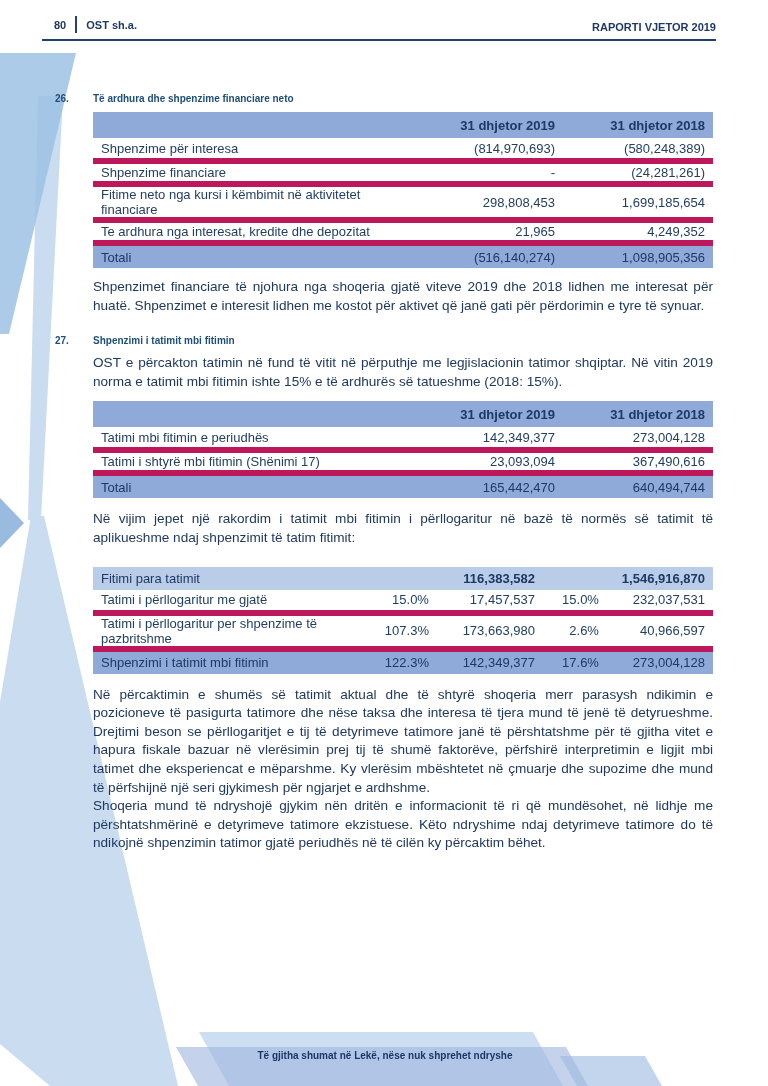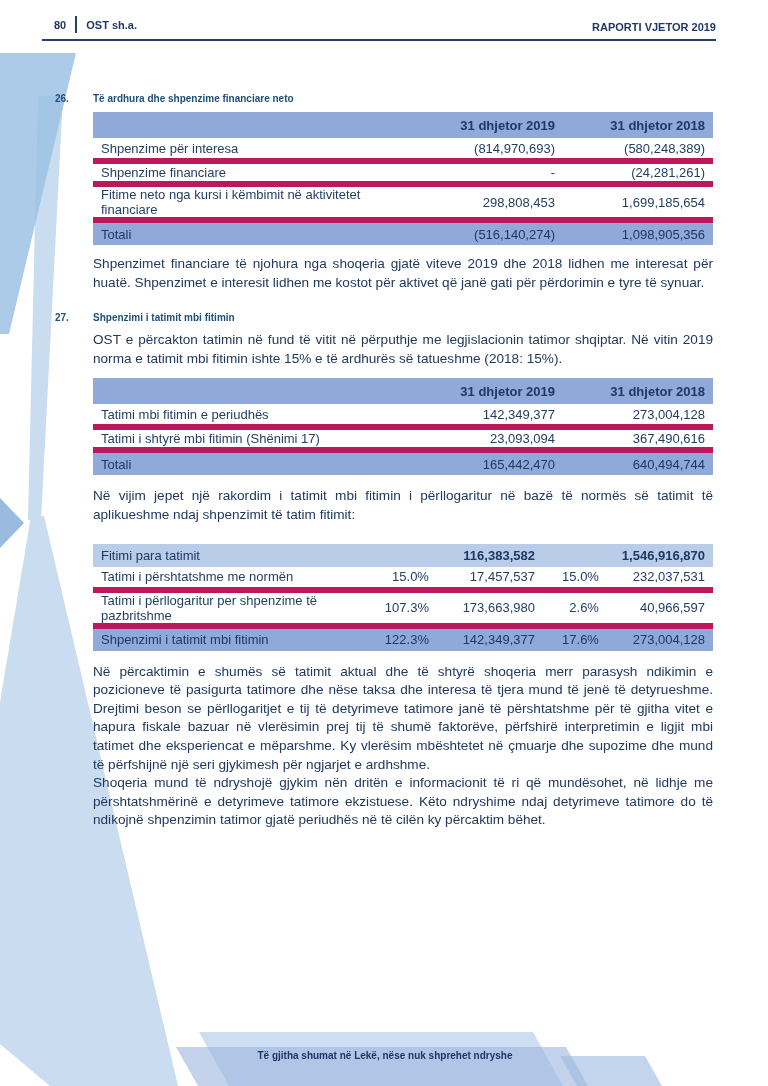--- a/index.html
+++ b/index.html
@@ -124,20 +124,25 @@
         </tr>
         <tr class="row">
           <td>Shpenzime financiare</td>
           <td class="num">-</td>
           <td class="num">(24,281,261)</td>
         </tr>
         <tr class="row">
           <td>Fitime neto nga kursi i këmbimit në aktivitetet financiare</td>
           <td class="num">298,808,453</td>
           <td class="num">1,699,185,654</td>
+        </tr>
+        <tr class="row">
+          <td>Te ardhura nga interesat, kredite dhe depozitat</td>
+          <td class="num">21,965</td>
+          <td class="num">4,249,352</td>
         </tr>
         <tr class="total">
           <td>Totali</td>
           <td class="num">(516,140,274)</td>
           <td class="num">1,098,905,356</td>
         </tr>
       </tbody>
         </table>
 
       <p class="body mt10">Shpenzimet financiare të njohura nga shoqeria gjatë viteve 2019 dhe 2018 lidhen me interesat për huatë. Shpenzimet e interesit lidhen me kostot për aktivet që janë gati për përdorimin e tyre të synuar.</p>
@@ -198,21 +203,21 @@
               <td colspan="5"></td>
             </tr>
         <tr class="hl">
           <td>Fitimi para tatimit</td>
           <td class="num"></td>
           <td class="num">116,383,582</td>
           <td class="num"></td>
           <td class="num">1,546,916,870</td>
         </tr>
         <tr class="row">
-          <td>Tatimi i përshtatshme me normën</td>
+          <td>Tatimi i përllogaritur me gjatë</td>
           <td class="num">15.0%</td>
           <td class="num">17,457,537</td>
           <td class="num">15.0%</td>
           <td class="num">232,037,531</td>
         </tr>
         <tr class="row">
           <td>Tatimi i përllogaritur per shpenzime të pazbritshme</td>
           <td class="num">107.3%</td>
           <td class="num">173,663,980</td>
           <td class="num">2.6%</td>

